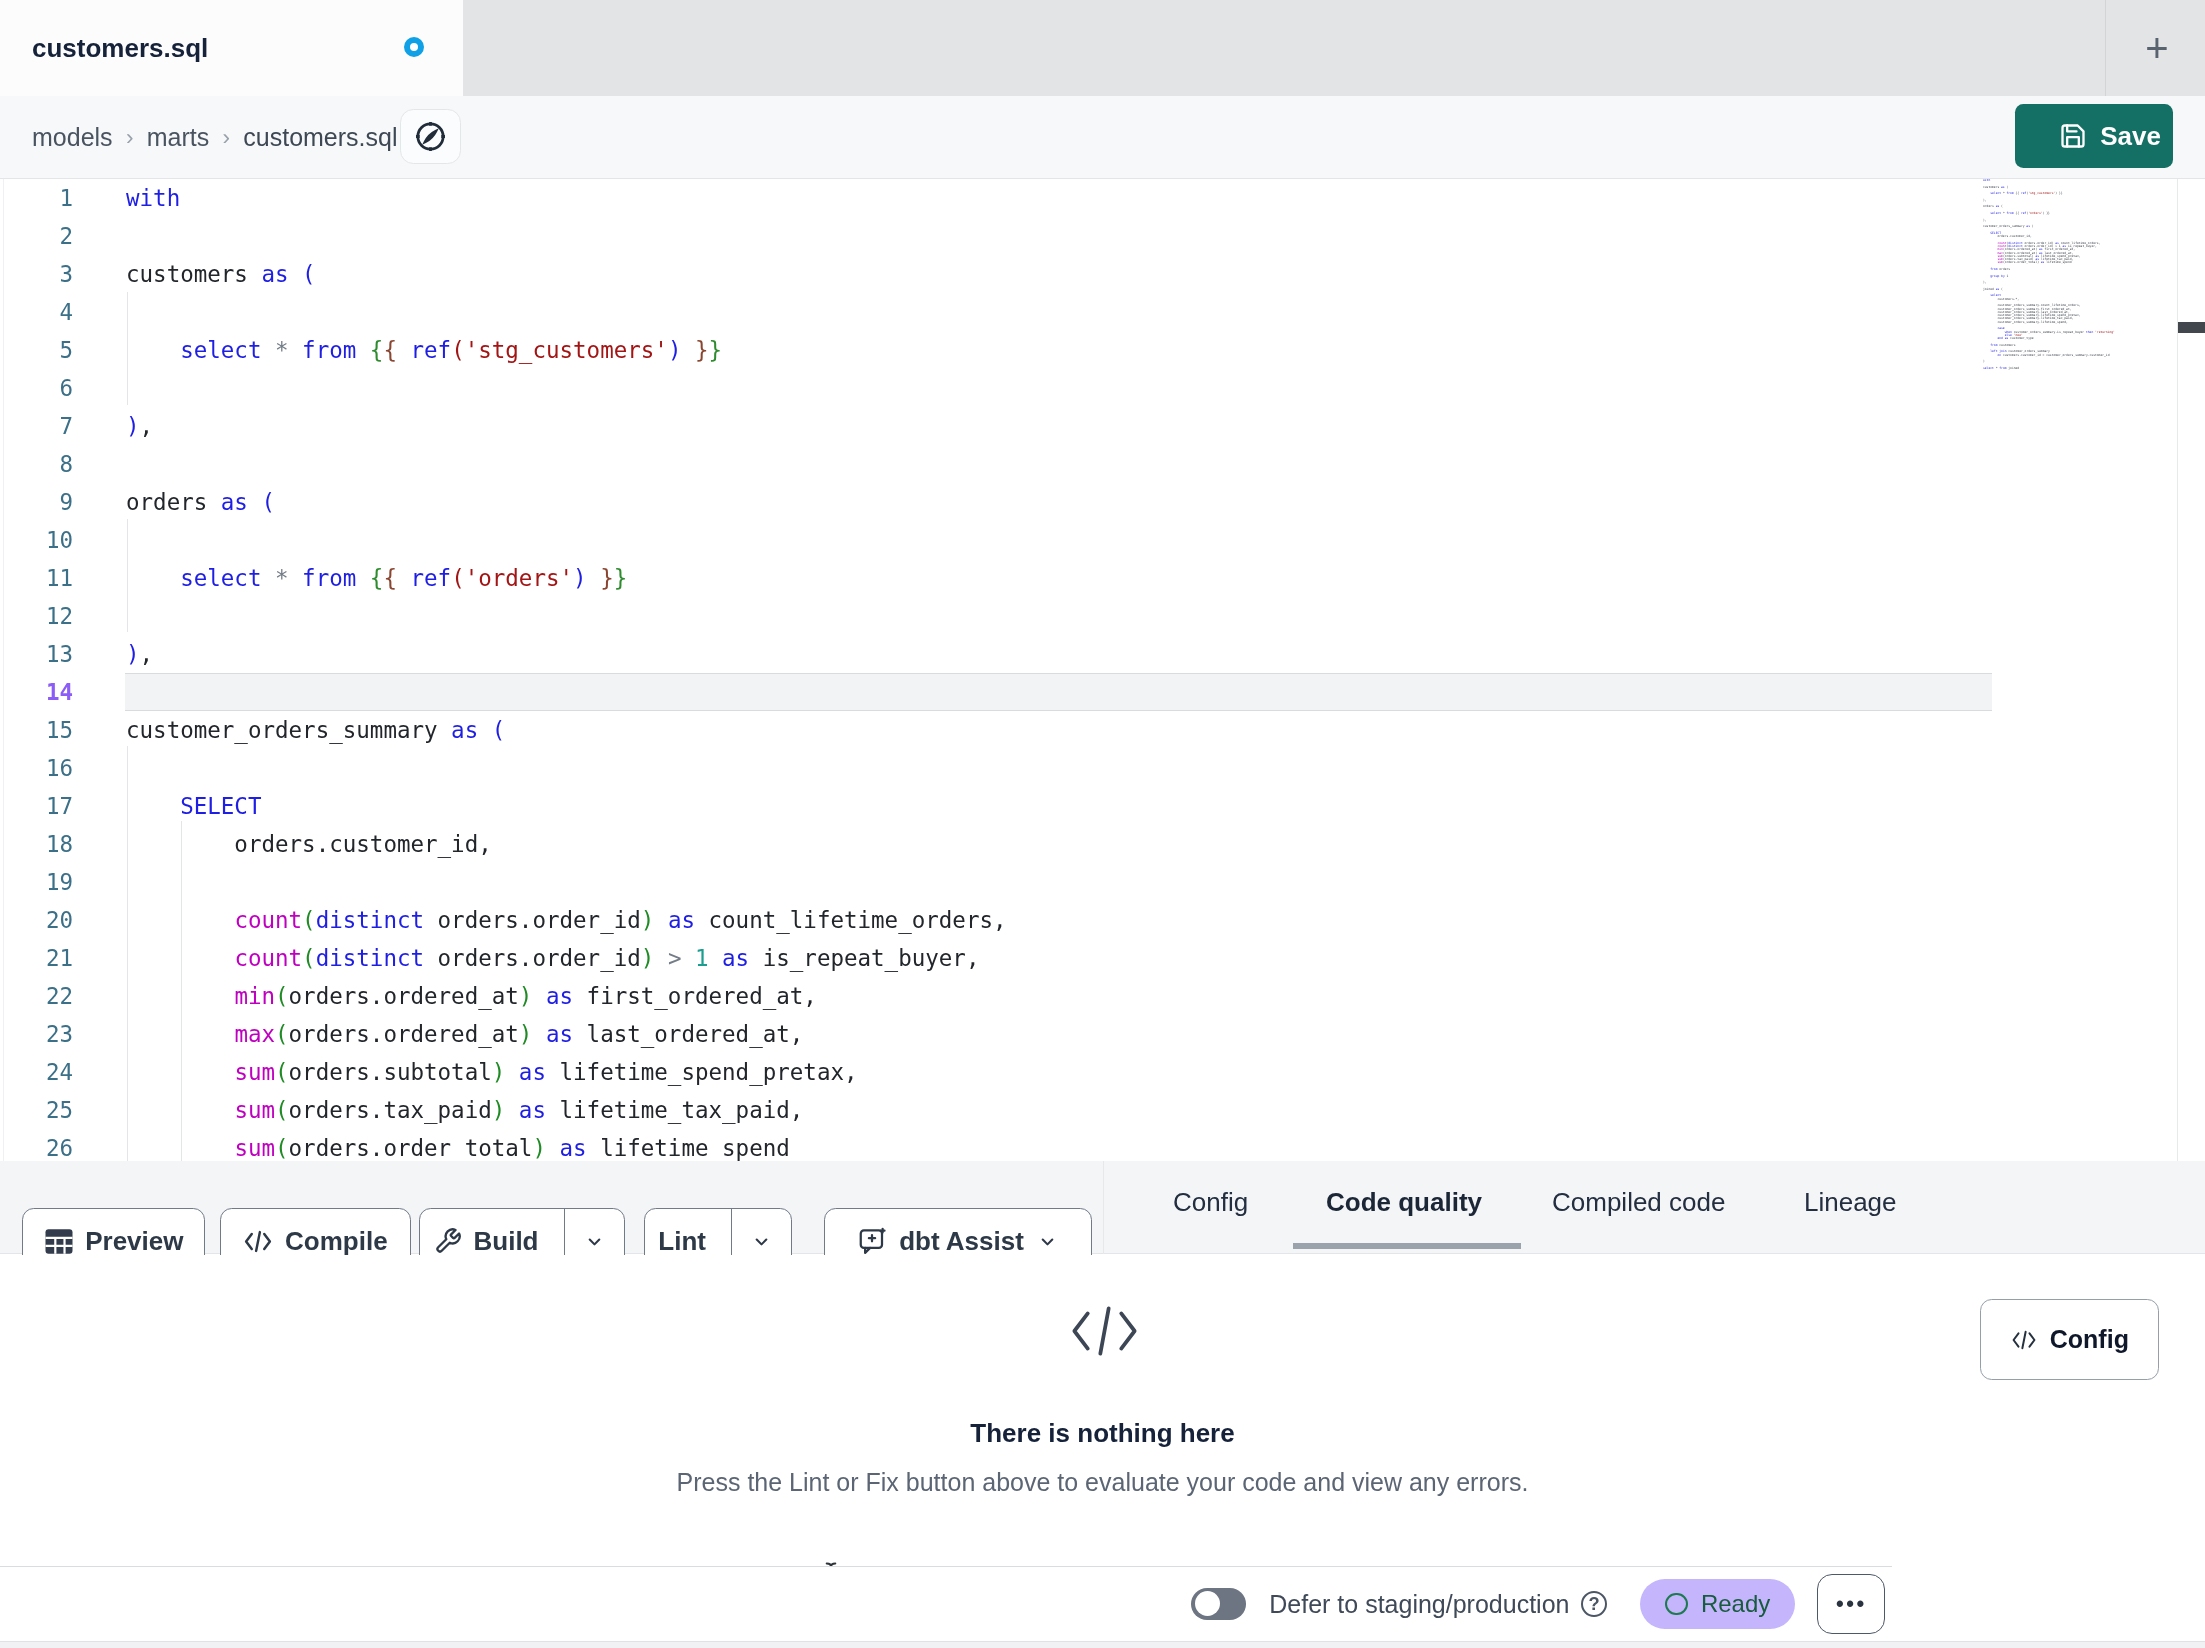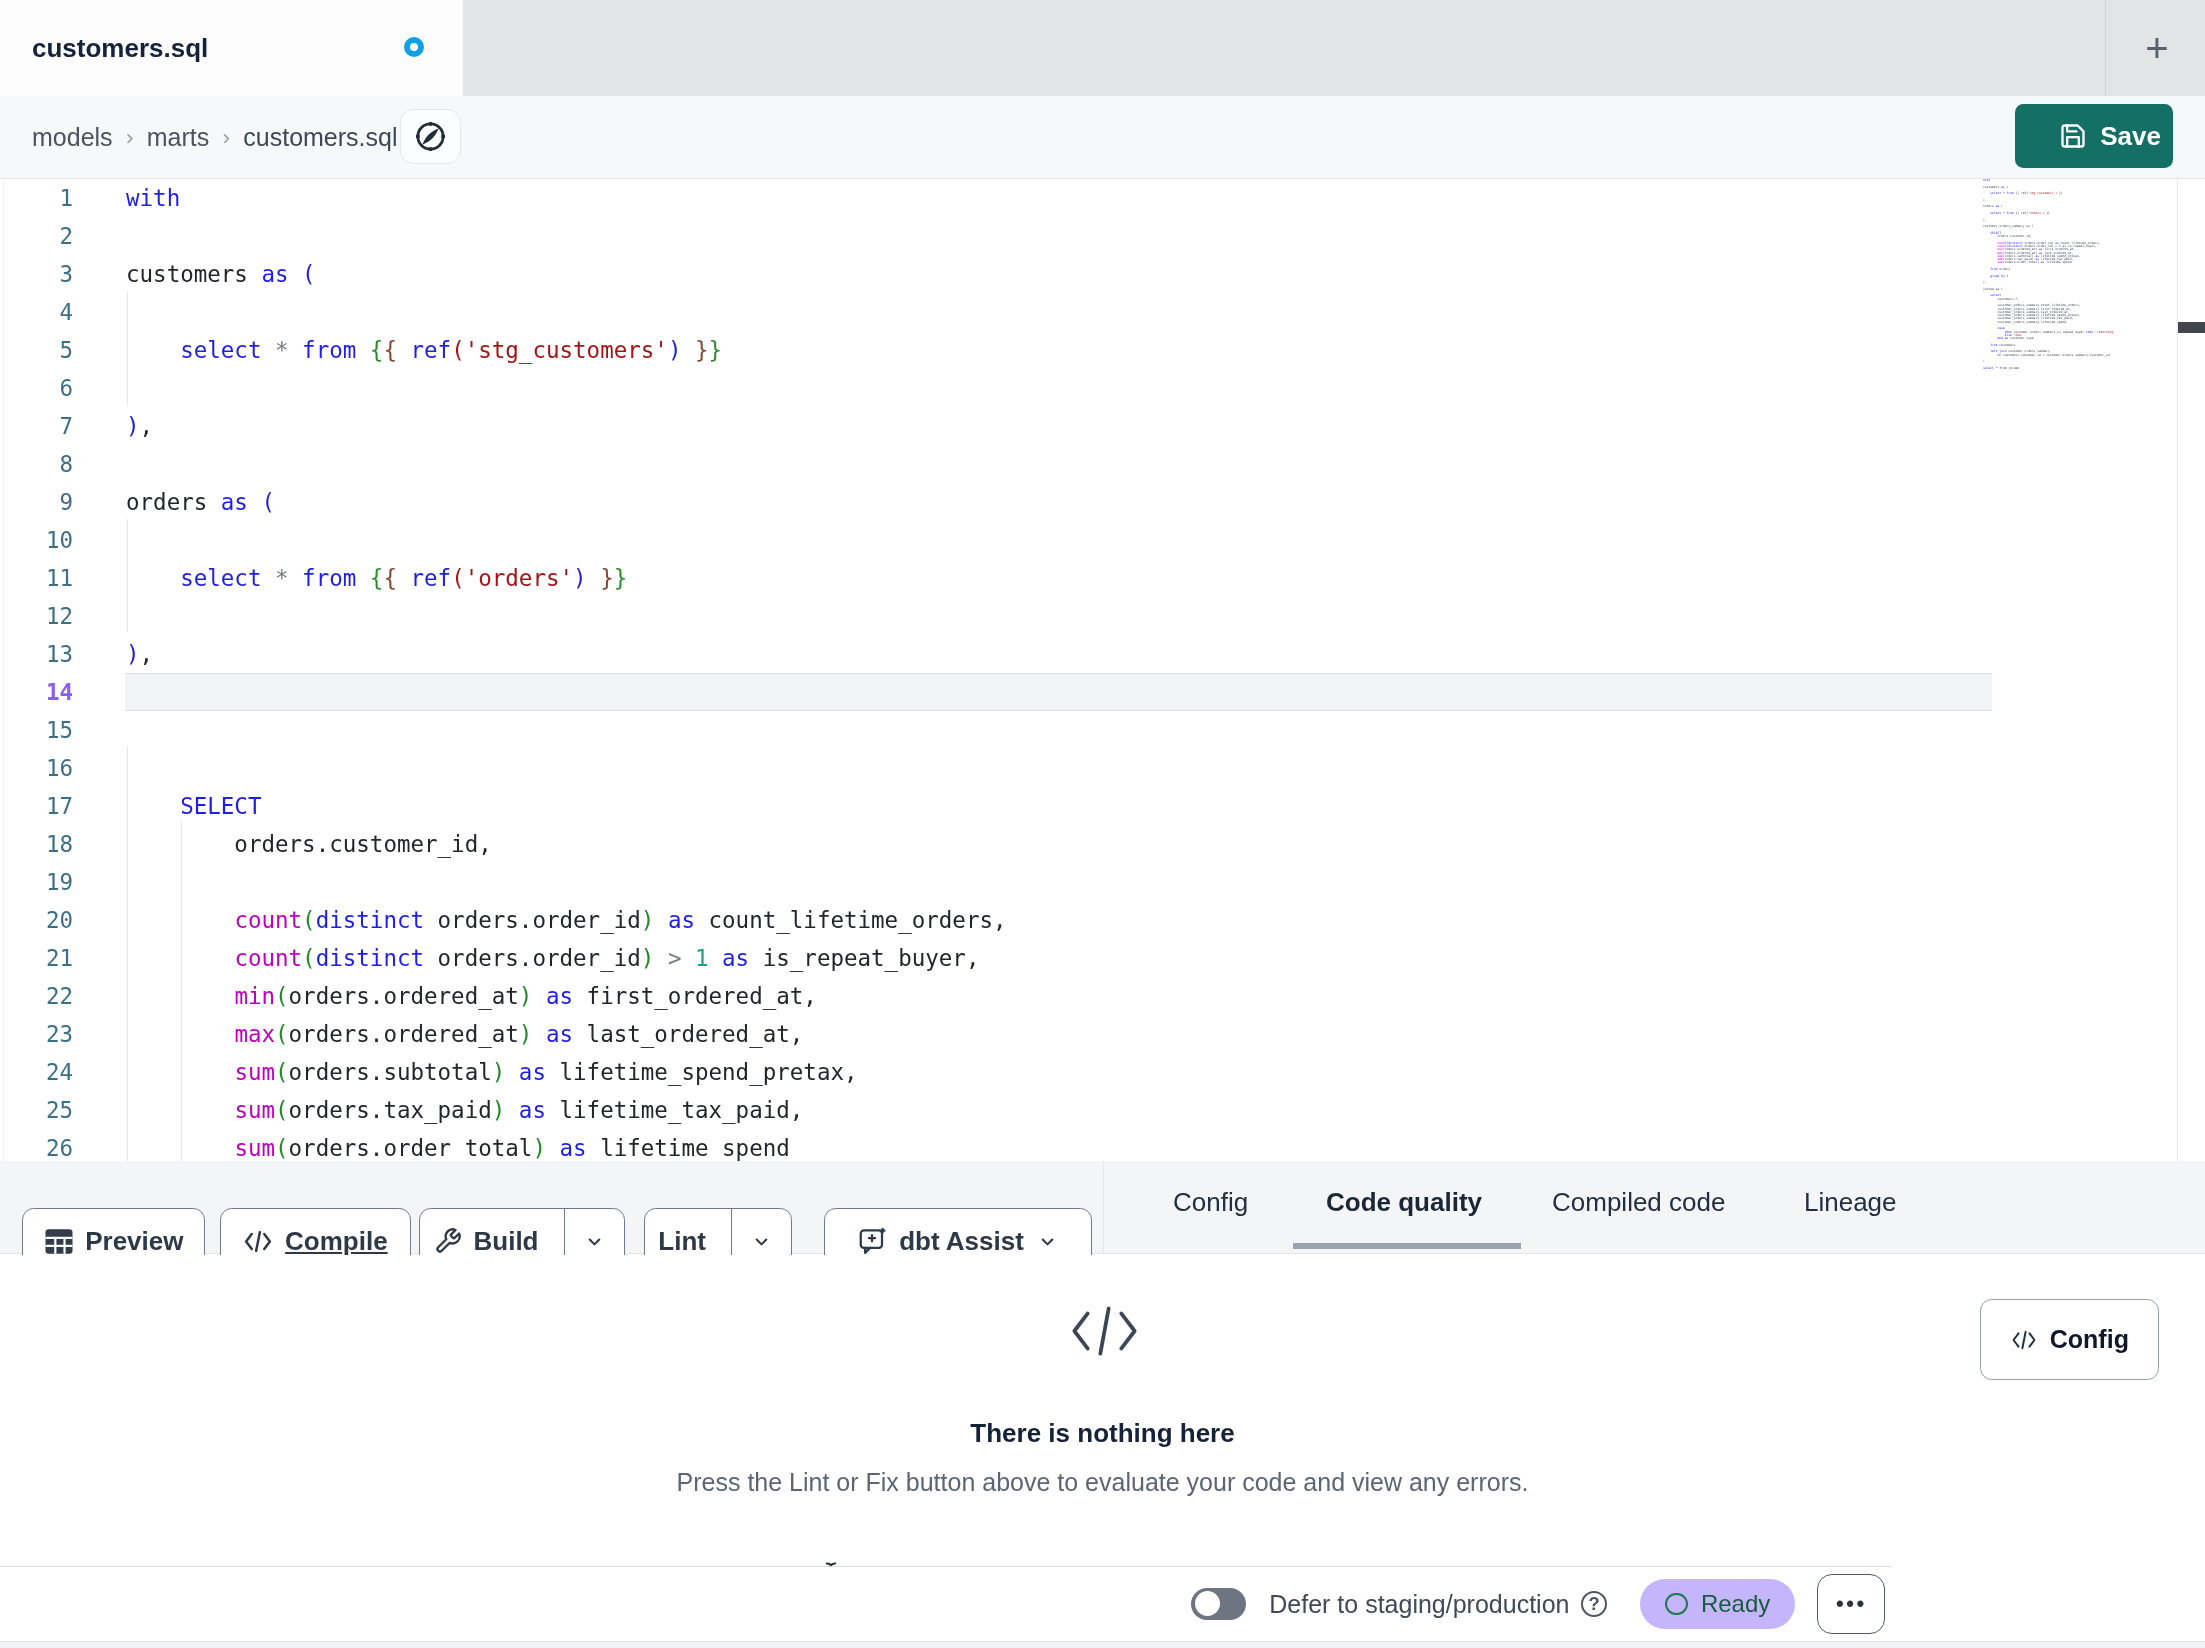--- a/index.html
+++ b/index.html
@@ -202,20 +202,21 @@
           <span class="gut">13</span>
           <span class="ctext"><span class="tk-kw">)</span><span>,</span></span>
         </div>
         <div class="crow active">
           <span class="band"></span>
           <span class="gut">14</span>
           <span class="ctext"></span>
         </div>
         <div class="crow">
           <span class="gut">15</span>
+          <span class="ctext"><span>customer_orders_summary</span><span> </span><span class="tk-kw">as</span><span> </span><span class="tk-kw">(</span></span>
         </div>
         <div class="crow">
           <span class="gut">16</span>
           <span class="ctext"></span>
         </div>
         <div class="crow">
           <span class="gut">17</span>
           <span class="ctext"><span>    </span><span class="tk-kw">SELECT</span></span>
         </div>
         <div class="crow">
@@ -269,21 +270,21 @@
   <div class="toolbar">
     <button class="tbtn" style="left:22px;width:183px;">
       <span>
         <svg width="30" height="27" viewBox="0 0 24 22">
             <rect x="1" y="1" width="22" height="20" rx="2.5" fill="#323c4d"></rect>
             <path d="M1 8h22M1 14.5h22M9 8v13M16.5 8v13" stroke="#fff" stroke-width="1.8"></path>
           </svg>
       </span>
       <span>Preview</span>
     </button>
-    <button class="tbtn" style="left:220px;width:191px;text-decoration:underline;">
+    <button class="tbtn" style="left:220px;width:191px;">
       <span>
         <svg width="30" height="25" viewBox="0 0 24 20" fill="none" stroke="#2e3948" stroke-width="2" stroke-linecap="round" stroke-linejoin="round">
           <polyline points="7 4 2.5 10 7 16"></polyline>
             <polyline points="17 4 21.5 10 17 16"></polyline>
             <line x1="13.5" y1="2.5" x2="10.5" y2="17.5"></line>
         </svg>
       </span>
       <span>Compile</span>
     </button>
     <button class="tbtn" style="left:419px;width:206px;padding:0;">

